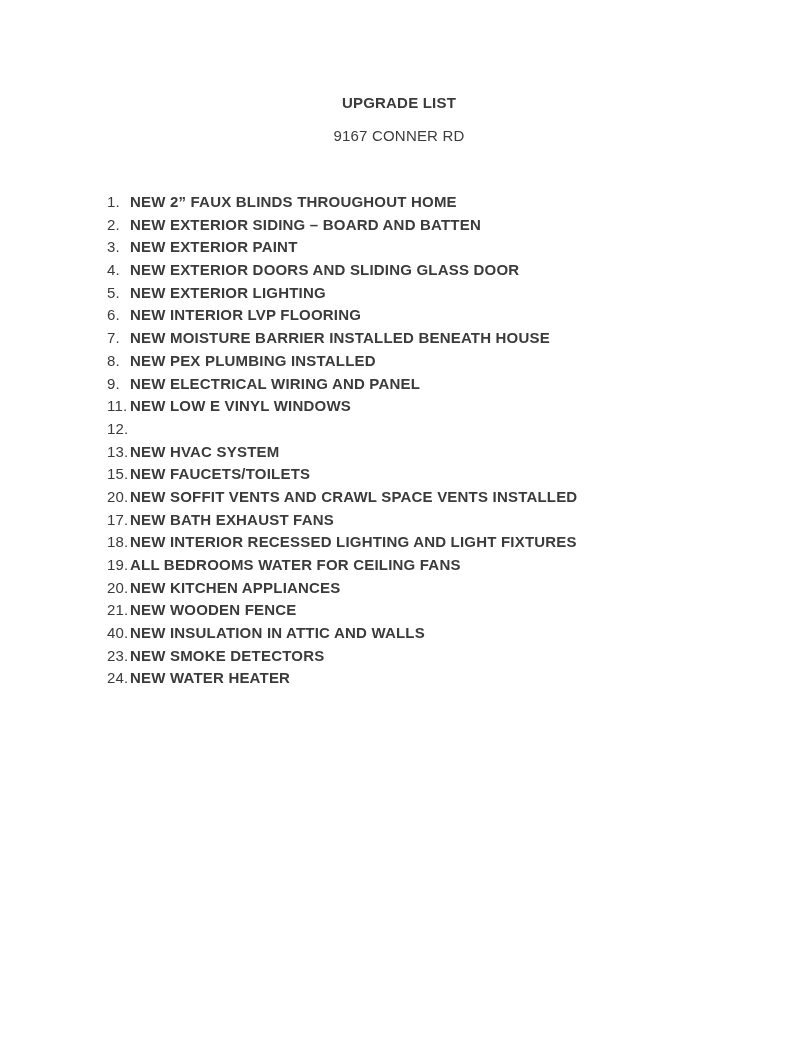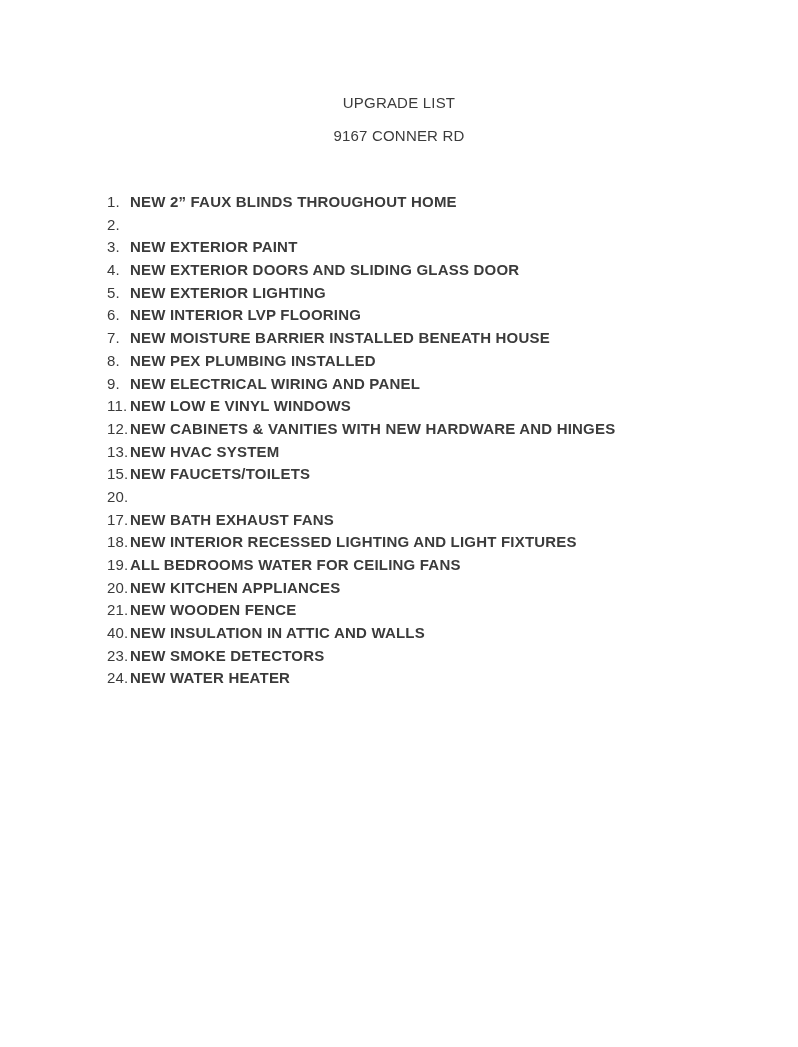--- a/index.html
+++ b/index.html
@@ -15,21 +15,21 @@
     background: #ffffff;
     overflow: hidden;
   }
   .doc-header {
     padding-top: 92px;
     text-align: center;
   }
   .doc-title {
     font-size: 15px;
     line-height: 22px;
-    font-weight: 400;
+    font-weight: 700;
     letter-spacing: 0.2px;
   }
   .doc-subtitle {
     margin-top: 11px;
     font-size: 15px;
     line-height: 22px;
     font-weight: 400;
     letter-spacing: 0.2px;
   }
   .upgrade-list {
@@ -66,20 +66,21 @@
     <div class="doc-subtitle">9167 CONNER RD</div>
   </div>
 
   <div class="upgrade-list">
       <div class="list-row">
         <span class="num">1.</span>
         <span class="txt">NEW 2” FAUX BLINDS THROUGHOUT HOME</span>
       </div>
       <div class="list-row">
         <span class="num">2.</span>
+        <span class="txt">NEW EXTERIOR SIDING – BOARD AND BATTEN</span>
       </div>
       <div class="list-row">
         <span class="num">3.</span>
         <span class="txt">NEW EXTERIOR PAINT</span>
       </div>
       <div class="list-row">
         <span class="num">4.</span>
         <span class="txt">NEW EXTERIOR DOORS AND SLIDING GLASS DOOR</span>
       </div>
       <div class="list-row">
@@ -101,32 +102,32 @@
       <div class="list-row">
         <span class="num">9.</span>
         <span class="txt">NEW ELECTRICAL WIRING AND PANEL</span>
       </div>
       <div class="list-row">
         <span class="num">11.</span>
         <span class="txt">NEW LOW E VINYL WINDOWS</span>
       </div>
       <div class="list-row">
         <span class="num">12.</span>
-        <span class="txt">NEW CABINETS &amp; VANITIES WITH NEW HARDWARE AND HINGES</span>
       </div>
       <div class="list-row">
         <span class="num">13.</span>
         <span class="txt">NEW HVAC SYSTEM</span>
       </div>
       <div class="list-row">
         <span class="num">15.</span>
         <span class="txt">NEW FAUCETS/TOILETS</span>
       </div>
       <div class="list-row">
         <span class="num">20.</span>
+        <span class="txt">NEW SOFFIT VENTS AND CRAWL SPACE VENTS INSTALLED</span>
       </div>
       <div class="list-row">
         <span class="num">17.</span>
         <span class="txt">NEW BATH EXHAUST FANS</span>
       </div>
       <div class="list-row">
         <span class="num">18.</span>
         <span class="txt">NEW INTERIOR RECESSED LIGHTING AND LIGHT FIXTURES</span>
       </div>
       <div class="list-row">

